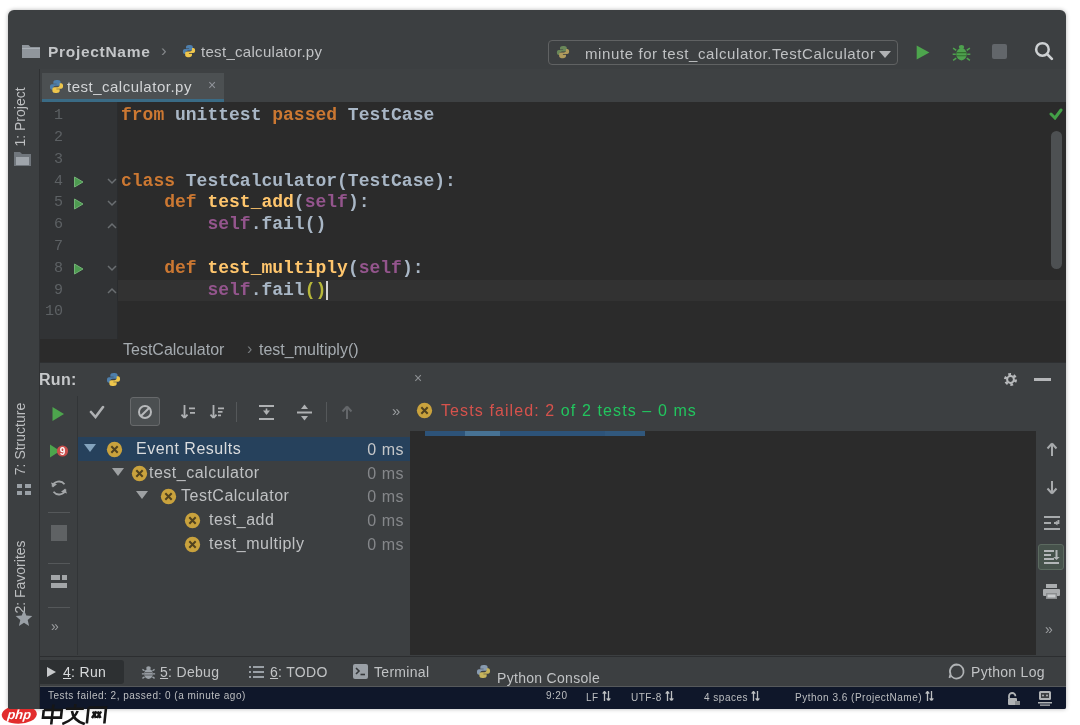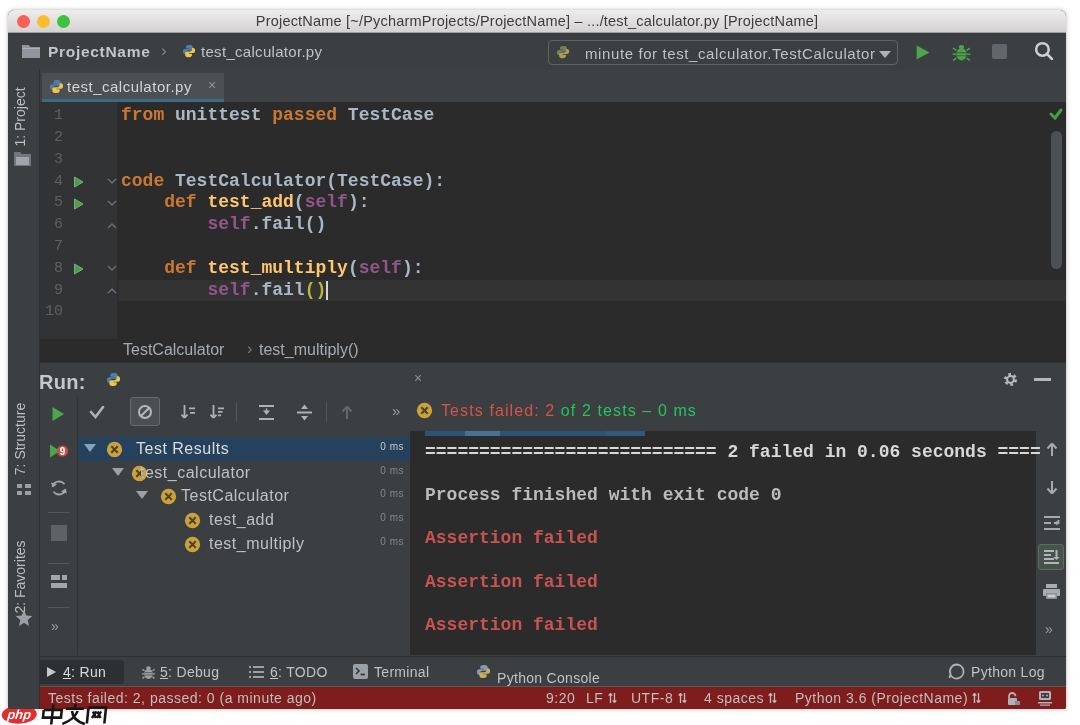--- a/index.html
+++ b/index.html
@@ -17,41 +17,35 @@
 #lnums{position:absolute;left:0;top:3.3px;width:23px;text-align:right;font-family:"Liberation Mono",monospace;font-size:15px;line-height:21.8px;color:#5d6164}
 #code{position:absolute;left:81px;top:3.3px;font-family:"Liberation Mono",monospace;font-size:18px;font-weight:bold;line-height:21.8px;color:#a9b7c6;white-space:pre}
 .kw{color:#cc7832}.fn{color:#ffc66d}.sf{color:#94558d}.pm{color:#b8b83a}
 #crumb{position:absolute;left:32px;top:329px;width:1026px;height:23px;background:#2b2b2b;font-size:16px;color:#a5abb0}
 #runhdr{position:absolute;left:0;top:352px;width:1058px;height:34px;background:#3c3f41;border-top:1px solid #2e3032}
 #runtb{position:absolute;left:32px;top:386px;width:1026px;height:35px;background:#3c3f41}
 #runbody{position:absolute;left:0;top:421px;width:1058px;height:224px;background:#3c3f41}
 #lstrip{position:absolute;left:32px;top:-35px;width:38px;height:259px;border-right:1px solid #323537}
 #tree{position:absolute;left:70px;top:0;width:332px;height:224px}
 .trow{position:absolute;left:0;width:332px;height:23.7px;font-size:16px;letter-spacing:0.5px;color:#bfc1c3}
-.tms{position:absolute;right:6px;top:4px;font-size:10px;color:#85878a}
+.tms{position:absolute;right:6px;top:4px;font-size:16px;color:#85878a}
 #console{position:absolute;left:402px;top:0;width:626px;height:224px;background:#2b2b2b}
 #cpre{position:absolute;left:15px;top:11px;font-family:"Liberation Mono",monospace;font-size:18px;font-weight:bold;line-height:21.6px;color:#bbbbbb;white-space:pre}
 .red{color:#c75450}
 #rstrip{position:absolute;left:1028px;top:0;width:30px;height:224px}
 #botbar{position:absolute;left:0;top:646px;width:1058px;height:30px;background:#3c3f41;border-top:1px solid #2c2e30}
 .bt{position:absolute;top:0;height:28px;line-height:28px;font-size:14px;letter-spacing:0.3px;color:#c1c3c5;white-space:nowrap}
-#sbar{position:absolute;left:0;top:676px;width:1058px;height:23px;background:#7f1d1d;border-top:1px solid #56595b;font-size:14px;letter-spacing:0.5px;color:#bdbfc1}
+#sbar{position:absolute;left:0;top:676px;width:1058px;height:23px;background:#0f172a;border-top:1px solid #56595b;font-size:10px;letter-spacing:0.5px;color:#bdbfc1}
 .si{position:absolute;top:3px;white-space:nowrap}
 #wm{position:absolute;left:0px;top:703px;width:200px;height:22px}
 svg{display:block}
 .u{text-decoration:underline}
 </style></head>
 <body>
 <div id="win">
-  <div id="tbar">
-    <div class="tl" style="left:9px;background:#f95f57"></div>
-    <div class="tl" style="left:29px;background:#fbbd2e"></div>
-    <div class="tl" style="left:49px;background:#3bc33f"></div>
-    <div id="title">ProjectName [~/PycharmProjects/ProjectName] – .../test_calculator.py [ProjectName]</div>
-  </div>
   <div id="mtool">
     <svg class="a" style="left:14px;top:11px" width="18" height="14" viewBox="0 0 18 14">
         <path fill="#90969c" d="M0 1h6.5l2 2H18v11H0z"></path>
         <path fill="#aab0b6" d="M0 4h18v1H0z"></path>
       </svg>
     <div class="a" style="left:40px;top:10px;font-size:15.5px;font-weight:bold;letter-spacing:0.7px;color:#c4c6c8">ProjectName</div>
     <div class="a" style="left:153px;top:8px;color:#84878a;font-size:17px">›</div>
     <svg class="a" style="left:174px;top:11px" width="14" height="14" viewBox="0 0 16 16">
         <path fill="#4e7fac" d="M7.9 1C5.9 1 4.6 1.9 4.6 3.4V5h3.5v.6H3.2C1.6 5.6 1 6.9 1 8.5s.6 2.9 2.2 2.9h1.4V9.6c0-1.3 1.1-2.3 2.4-2.3h3.4c1.1 0 2-.9 2-2V3.4C12.4 1.9 11 1 9.5 1z"></path>
         <path fill="#eec64c" d="M8.1 15c2 0 3.3-.9 3.3-2.4V11H7.9v-.6h4.9c1.6 0 2.2-1.3 2.2-2.9s-.6-2.9-2.2-2.9h-1.4v1.8c0 1.3-1.1 2.3-2.4 2.3H5.6c-1.1 0-2 .9-2 2v1.9C3.6 14.1 5 15 6.5 15z"></path>
@@ -146,35 +140,35 @@
 4
 5
 6
 7
 8
 9
 10</div>
     <div id="code"><span class="kw">from</span> unittest <span class="kw">passed</span> TestCase
 
 
-<span class="kw">code</span> TestCalculator(TestCase):
+<span class="kw">class</span> TestCalculator(TestCase):
     <span class="kw">def</span> <span class="fn">test_add</span>(<span class="sf">self</span>):
         <span class="sf">self</span>.fail()
 
     <span class="kw">def</span> <span class="fn">test_multiply</span>(<span class="sf">self</span>):
         <span class="sf">self</span>.fail<span class="pm">()</span>
 </div>
   </div>
   <div id="crumb">
       <span style="position:absolute;left:83px;top:2px">TestCalculator</span>
       <span style="position:absolute;left:207px;top:1px;color:#777b7e">›</span>
       <span style="position:absolute;left:219px;top:2px">test_multiply()</span>
     </div>
   <div id="runhdr">
-    <div class="a" style="left:31px;top:8px;font-size:20px;font-weight:bold;letter-spacing:0.3px;color:#c6c8ca">Run:</div>
+    <div class="a" style="left:31px;top:8px;font-size:16px;font-weight:bold;letter-spacing:0.3px;color:#c6c8ca">Run:</div>
     <svg class="a" style="left:98px;top:9px" width="15" height="15" viewBox="0 0 16 16">
         <path fill="#4e7fac" d="M7.9 1C5.9 1 4.6 1.9 4.6 3.4V5h3.5v.6H3.2C1.6 5.6 1 6.9 1 8.5s.6 2.9 2.2 2.9h1.4V9.6c0-1.3 1.1-2.3 2.4-2.3h3.4c1.1 0 2-.9 2-2V3.4C12.4 1.9 11 1 9.5 1z"></path>
         <path fill="#eec64c" d="M8.1 15c2 0 3.3-.9 3.3-2.4V11H7.9v-.6h4.9c1.6 0 2.2-1.3 2.2-2.9s-.6-2.9-2.2-2.9h-1.4v1.8c0 1.3-1.1 2.3-2.4 2.3H5.6c-1.1 0-2 .9-2 2v1.9C3.6 14.1 5 15 6.5 15z"></path>
       </svg>
     <div class="a" style="left:406px;top:7px;font-size:14px;color:#8e9194">×</div>
     <svg class="a" style="left:994px;top:8px" width="17" height="17" viewBox="0 0 17 17">
         <circle cx="8.5" cy="8.5" r="5.2" fill="none" stroke="#b8babc" stroke-width="2.6" stroke-dasharray="2.7 2.72"></circle>
         <circle cx="8.5" cy="8.5" r="3.4" fill="none" stroke="#b8babc" stroke-width="2"></circle>
       </svg>
     <div class="a" style="left:1026px;top:15px;width:17px;height:3px;background:#b4b6b8"></div>
@@ -243,30 +237,30 @@
       <div class="a" style="left:8px;top:211px;width:22px;height:1px;background:#55585a"></div>
       <div class="a" style="left:11px;top:222px;font-size:14px;color:#9b9ea0">»</div>
     </div>
     <div id="tree">
       <div class="trow" style="top:6px;background:#26415c">
         <div class="a" style="left:6px;top:7px;width:0;height:0;border-left:6px solid transparent;border-right:6px solid transparent;border-top:8px solid #83a3bd"></div>
         <svg class="a" style="left:28px;top:4px" width="17" height="17" viewBox="0 0 16 16">
             <circle cx="8" cy="8" r="7.2" fill="#c9a23d"></circle>
             <path d="M5 5l6 6M11 5l-6 6" stroke="#50421f" stroke-width="1.9"></path>
           </svg>
-        <div class="a" style="left:58px;top:3px;color:#dadcde">Test Results</div>
+        <div class="a" style="left:58px;top:3px;color:#dadcde">Event Results</div>
         <div class="tms" style="color:#c4c6c8">0 ms</div>
       </div>
       <div class="trow" style="top:29.7px">
         <div class="a" style="left:34px;top:7px;width:0;height:0;border-left:6px solid transparent;border-right:6px solid transparent;border-top:8px solid #9ea1a3"></div>
         <svg class="a" style="left:53px;top:4px" width="17" height="17" viewBox="0 0 16 16">
             <circle cx="8" cy="8" r="7.2" fill="#c9a23d"></circle>
             <path d="M5 5l6 6M11 5l-6 6" stroke="#50421f" stroke-width="1.9"></path>
           </svg>
-        <div class="a" style="left:62px;top:3px">test_calculator</div>
+        <div class="a" style="left:71px;top:3px">test_calculator</div>
         <div class="tms">0 ms</div>
       </div>
       <div class="trow" style="top:53.4px">
         <div class="a" style="left:58px;top:7px;width:0;height:0;border-left:6px solid transparent;border-right:6px solid transparent;border-top:8px solid #9ea1a3"></div>
         <svg class="a" style="left:82px;top:4px" width="17" height="17" viewBox="0 0 16 16">
             <circle cx="8" cy="8" r="7.2" fill="#c9a23d"></circle>
             <path d="M5 5l6 6M11 5l-6 6" stroke="#50421f" stroke-width="1.9"></path>
           </svg>
         <div class="a" style="left:103px;top:3px">TestCalculator</div>
         <div class="tms">0 ms</div>
@@ -285,29 +279,20 @@
             <path d="M5 5l6 6M11 5l-6 6" stroke="#50421f" stroke-width="1.9"></path>
           </svg>
         <div class="a" style="left:131px;top:3px">test_multiply</div>
         <div class="tms">0 ms</div>
       </div>
     </div>
     <div id="console">
         <div class="a" style="left:15px;top:0;width:215px;height:5px;background:#2d5379"></div>
         <div class="a" style="left:55px;top:0;width:35px;height:5px;background:#477294"></div>
         <div class="a" style="left:195px;top:0;width:40px;height:5px;background:#31587d"></div>
-        <div id="cpre"><span style="color:#d8d8d8">=========================== 2 failed in 0.06 seconds ====</span>
-
-Process finished with exit code 0
-
-<span class="red">Assertion failed</span>
-
-<span class="red">Assertion failed</span>
-
-<span class="red">Assertion failed</span></div>
       </div>
     <div id="rstrip">
       <svg class="a" style="left:8px;top:10px" width="16" height="16" viewBox="0 0 16 16">
           <path stroke="#a7aaac" stroke-width="2" fill="none" d="M8 15V3M8 2.5L3.5 7.5M8 2.5l4.5 5"></path>
         </svg>
       <svg class="a" style="left:8px;top:49px" width="16" height="16" viewBox="0 0 16 16">
           <path stroke="#a7aaac" stroke-width="2" fill="none" d="M8 1v12M8 13.5L3.5 8.5M8 13.5l4.5-5"></path>
         </svg>
       <svg class="a" style="left:7px;top:84px" width="18" height="16" viewBox="0 0 18 16">
           <path fill="#a7aaac" d="M1 1h16v2H1zM1 13h16v2H1zM1 7h7v2H1z"></path>

